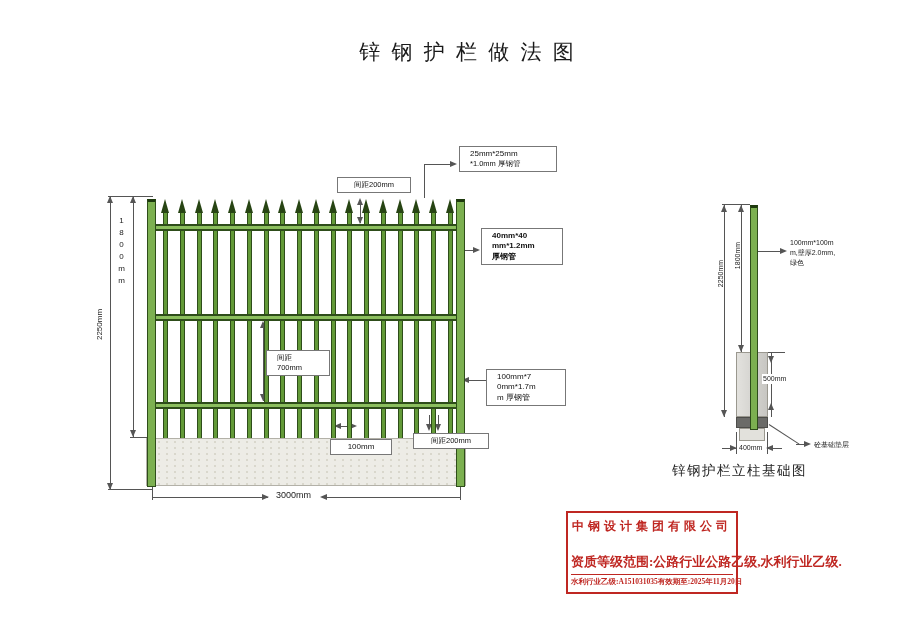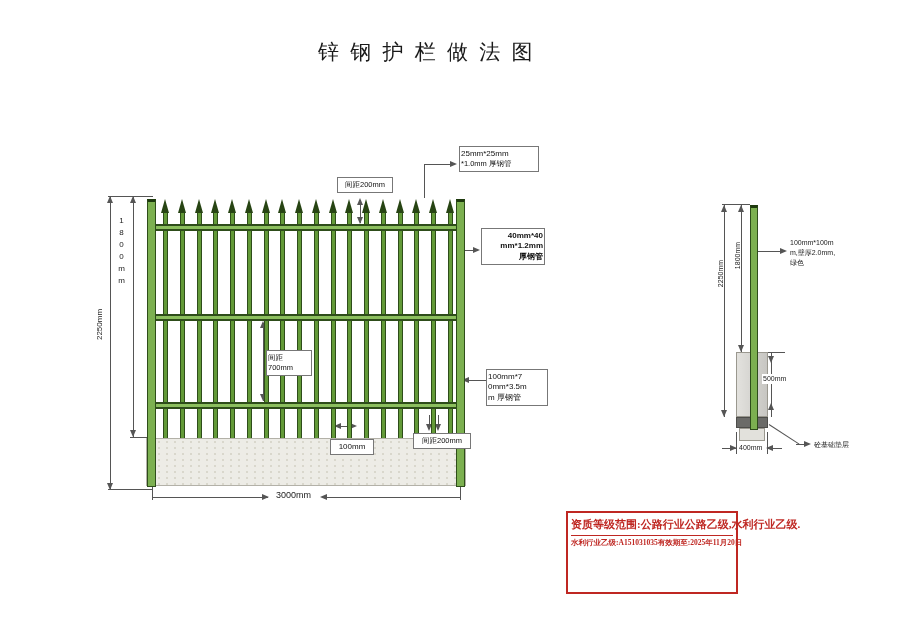--- a/index.html
+++ b/index.html
@@ -1,62 +1,62 @@
 <!DOCTYPE html>
 <html><head>
 <meta charset="utf-8">
 <style>
   html,body{margin:0;padding:0;background:#fff;}
   #canvas{position:relative;width:900px;height:626px;background:#ffffff;overflow:hidden;
           font-family:"Liberation Sans",sans-serif;color:#111;}
   .abs{position:absolute;}
   
-  #title{left:318px;top:38px;width:300px;font-family:"Liberation Serif",serif;
+  #title{left:318px;top:38px;width:300px;text-align:center;font-family:"Liberation Serif",serif;
          font-size:21px;letter-spacing:3px;color:#1a1a1a;}
   
   .ln{position:absolute;background:#555;}
   .ah{position:absolute;width:0;height:0;border:0 solid transparent;}
   .ah.r{border-top-width:3px;border-bottom-width:3px;border-left:7px solid #555;}
   .ah.l{border-top-width:3px;border-bottom-width:3px;border-right:7px solid #555;}
   .ah.u{border-left-width:3px;border-right-width:3px;border-bottom:7px solid #555;}
   .ah.d{border-left-width:3px;border-right-width:3px;border-top:7px solid #555;}
   
   .post{position:absolute;width:9px;background:#7cb050;border:1px solid #2e4d1a;border-top:3px solid #1e3a0e;box-sizing:border-box;z-index:3;}
   .rail{position:absolute;left:148px;width:317px;height:3px;background:#8cbf5e;border-top:2px solid #2e4d1a;border-bottom:2px solid #2e4d1a;z-index:2;}
   #picket-row{position:absolute;left:163px;top:198px;width:290px;height:240px;display:flex;justify-content:space-between;z-index:1;}
   .picket{position:relative;width:5px;margin-top:15px;background:#639a38;border-left:1px solid #2e4d1a;border-right:1px solid #2e4d1a;box-sizing:border-box;}
   .picket::before{content:'';position:absolute;top:-14px;left:-3px;width:0;height:0;
       border-left:4px solid transparent;border-right:4px solid transparent;border-bottom:14px solid #274413;}
   #concrete{left:146px;top:438px;width:320px;height:48px;background-color:#edece6;
       background-image:radial-gradient(#d9d7cc 1px,transparent 1.5px);background-size:8px 6px;
       border:1px solid #b3b1a8;box-sizing:border-box;z-index:0;}
   
   .lbox{position:absolute;background:#fff;border:1px solid #777;font-size:8px;line-height:1.3;
-        padding:2px 1px;color:#111;z-index:5;}
-  .lbox.bold{font-weight:bold;text-align:right;}
+        padding:2px 10px;color:#111;z-index:5;}
+  .lbox.bold{font-weight:bold;}
   .small{font-size:7.5px;}
   .dimtext{position:absolute;font-size:9px;color:#222;background:#fff;padding:0 2px;z-index:4;}
   .vstack{position:absolute;writing-mode:vertical-lr;text-orientation:upright;font-size:8px;
           letter-spacing:3px;color:#222;z-index:4;}
   .rot{position:absolute;font-size:8px;color:#222;background:#fff;text-align:center;
        transform:rotate(-90deg);z-index:4;}
   
   #d-post{left:750px;top:205px;width:8px;height:225px;background:#7cb050;border:1px solid #2e4d1a;border-top:3px solid #1e3a0e;box-sizing:border-box;z-index:3;}
   #d-block{left:736px;top:352px;width:32px;height:65px;background:linear-gradient(to right,#e3e2de,#c7c6c2);border:1px solid #9a988f;box-sizing:border-box;z-index:1;}
   #d-cushion{left:736px;top:417px;width:32px;height:11px;background:#6b6b68;border:1px solid #4d4d4a;box-sizing:border-box;z-index:2;}
   #d-lower{left:739px;top:428px;width:26px;height:13px;background:#e2e1dc;border:1px solid #9a988f;box-sizing:border-box;z-index:1;}
   .dtext{position:absolute;font-size:7px;color:#222;background:#fff;z-index:4;line-height:1.4;}
   #detail-caption{left:672px;top:462px;width:180px;font-family:"Liberation Serif",serif;
        font-size:13.5px;letter-spacing:1.5px;color:#222;}
   
   #stamp{left:566px;top:511px;width:172px;height:83px;border:2px solid #bf2722;color:#bf2722;
       font-family:"Liberation Serif",serif;font-weight:bold;box-sizing:border-box;padding:2px 3px;z-index:6;background:rgba(255,255,255,0.0);}
   #stamp .hdr{border:2px solid #bf2722;text-align:center;font-size:9.5px;letter-spacing:0.5px;padding:1px 0;}
   #stamp .co{text-align:center;font-size:12px;letter-spacing:4px;margin-top:3px;white-space:nowrap;}
-  #stamp .qual{text-align:center;font-size:11px;margin-top:2px;white-space:nowrap;}
+  #stamp .qual{text-align:center;font-size:13px;margin-top:18px;white-space:nowrap;}
   #stamp .bottom{display:flex;justify-content:space-between;border-top:1.5px solid #bf2722;
       margin-top:3px;padding-top:2px;font-size:7.5px;white-space:nowrap;}
 </style>
 </head>
 <body>
 
 <div id="canvas">
 
   <div class="abs" id="title">锌 钢 护 栏 做 法 图</div>
 
@@ -137,21 +137,21 @@
   <div class="ah d" style="left:260px;top:394px;"></div>
   <div class="lbox small" style="left:266px;top:350px;width:42px;">
     <div>间距</div>
     <div>700mm</div>
   </div>
 
   <div class="ln" style="left:466px;top:380px;width:20px;height:1px;"></div>
   <div class="ah l" style="left:462px;top:377px;"></div>
   <div class="lbox" style="left:486px;top:369px;width:58px;">
     <div>100mm*7</div>
-    <div>0mm*3.5m</div>
+    <div>0mm*1.7m</div>
     <div>m 厚钢管</div>
   </div>
 
   <div class="ln" style="left:338px;top:426px;width:16px;height:1px;"></div>
   <div class="ah l" style="left:334px;top:423px;"></div>
   <div class="ah r" style="left:350px;top:423px;"></div>
   <div class="lbox" style="left:330px;top:439px;width:40px;text-align:center;">100mm</div>
 
   <div class="ln" style="left:429px;top:415px;width:1px;height:14px;"></div>
   <div class="ah d" style="left:426px;top:424px;"></div>
@@ -196,22 +196,24 @@
     <div>100mm*100m</div>
     <div>m,壁厚2.0mm,</div>
     <div>绿色</div>
   </div>
 
   <div class="ln" style="left:769px;top:424px;width:36px;height:1px;transform:rotate(33deg);transform-origin:left center;"></div>
   <div class="ln" style="left:796px;top:444px;width:12px;height:1px;"></div>
   <div class="ah r" style="left:804px;top:441px;"></div>
   <div class="dtext" style="left:814px;top:440px;background:transparent;">砼基础垫层</div>
 
+  <div class="abs" id="detail-caption">锌钢护栏立柱基础图</div>
 
   <div class="abs" id="stamp">
+    <div class="co">中钢设计集团有限公司</div>
     <div class="qual">资质等级范围:公路行业公路乙级,水利行业乙级.</div>
     <div class="bottom">
       <span>水利行业乙级:A151031035</span>
       <span>有效期至:2025年11月20日</span>
     </div>
   </div>
 
 </div>
 
 </body></html>

